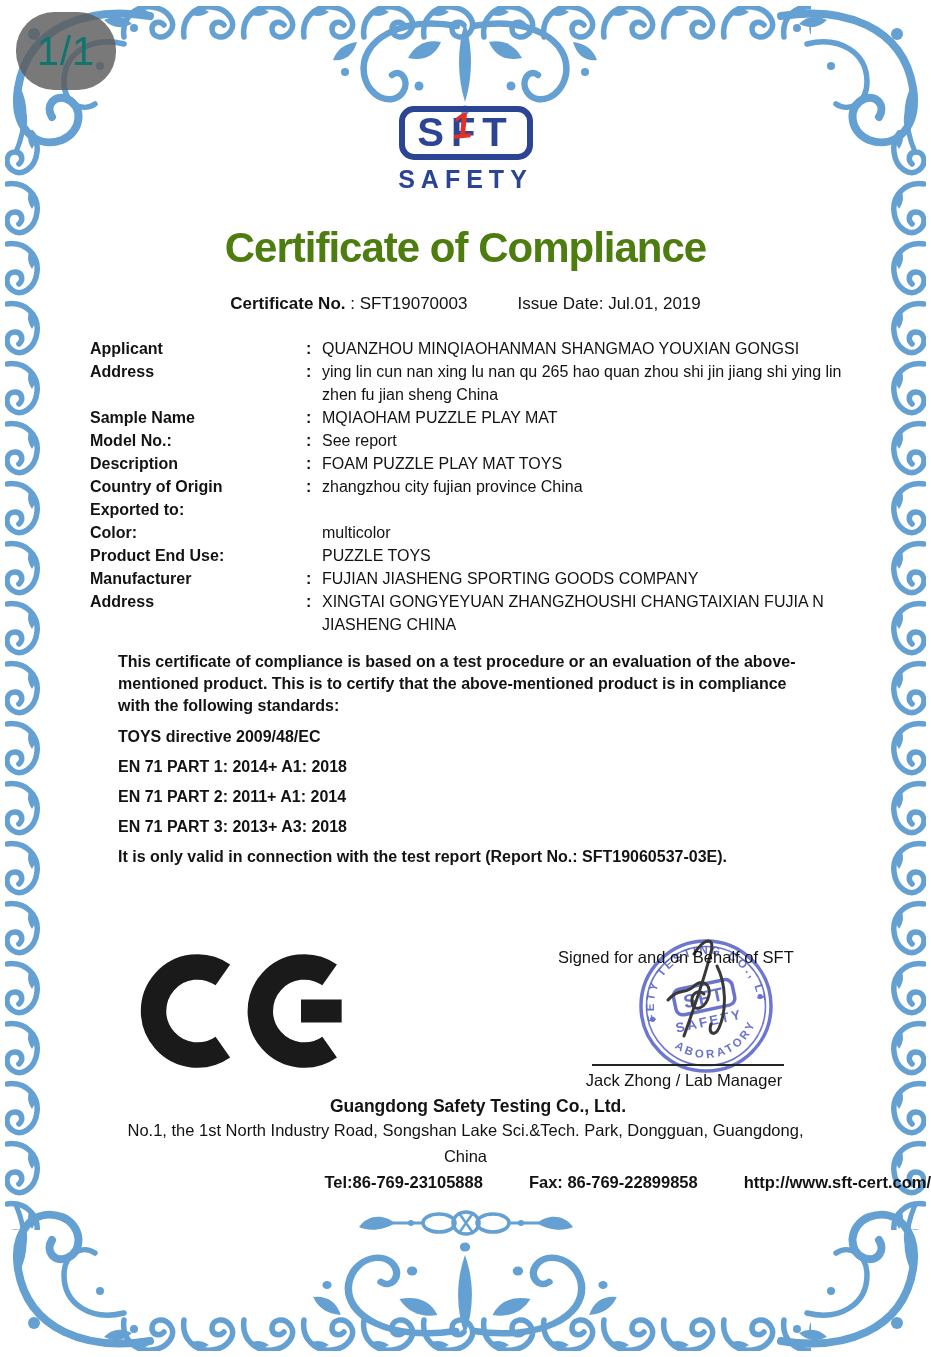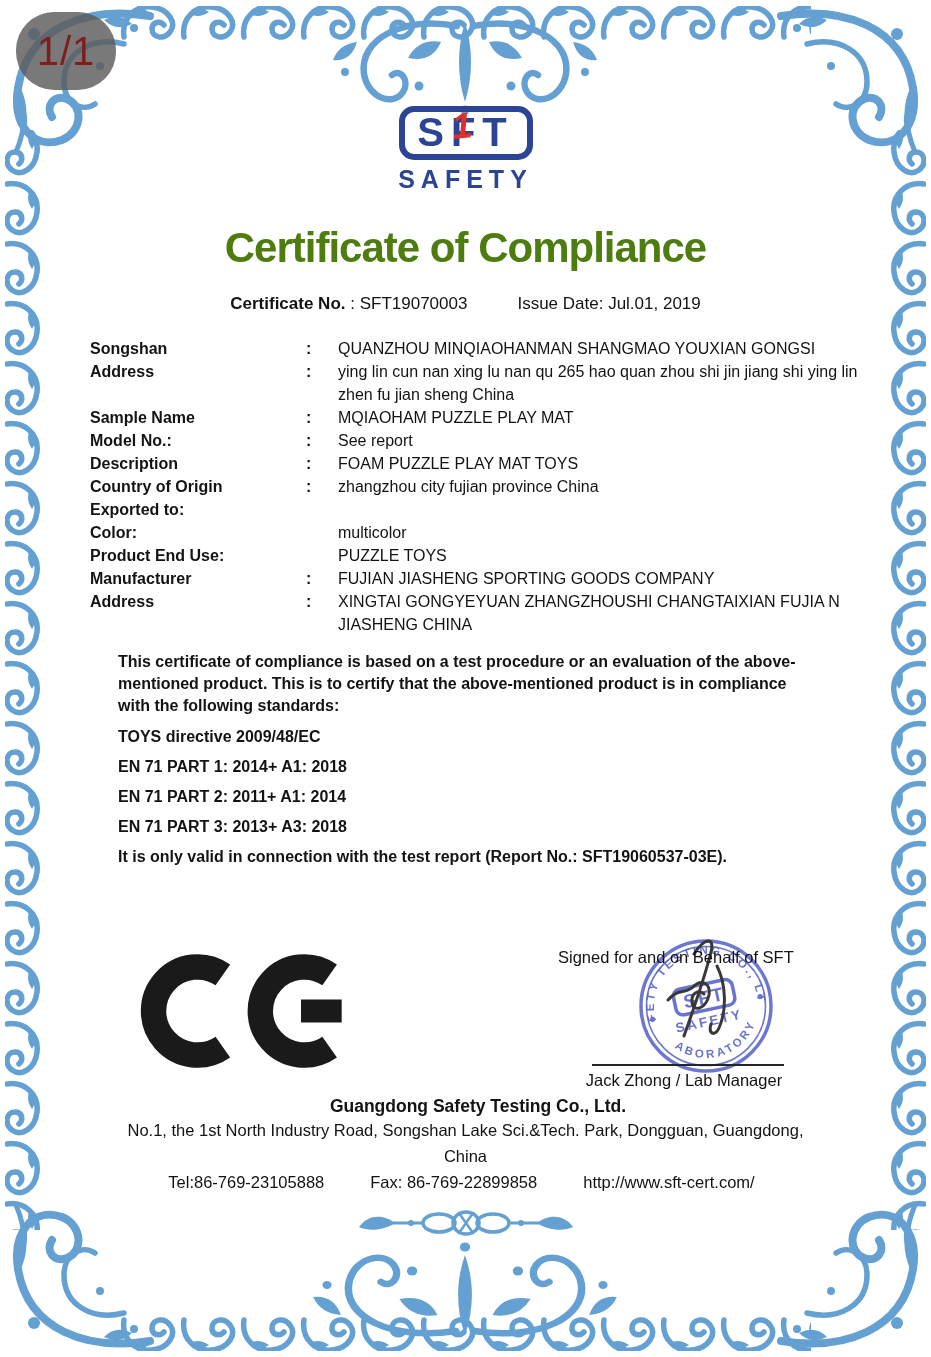--- a/index.html
+++ b/index.html
@@ -7,21 +7,21 @@
     width:931px;height:1357px;position:relative;background:#ffffff;
     font-family:"Liberation Sans", sans-serif;color:#131313;overflow:hidden;
   }
   
   #border-svg{position:absolute;left:0;top:0;width:931px;height:1357px;z-index:1;pointer-events:none;}
   
   .page-badge{
     position:absolute;left:16px;top:12px;width:100px;height:78px;z-index:5;
     background:rgba(92,92,92,.82);border-radius:38px;
     display:flex;align-items:center;justify-content:center;
-    color:#7f1d1d;font-size:40px;font-weight:400;letter-spacing:1px;
+    color:#0f766e;font-size:40px;font-weight:400;letter-spacing:1px;
   }
   
   .content{position:absolute;inset:0;z-index:3;}
   .abs{position:absolute;}
   
   .logo-wrap{left:0;right:0;top:106px;display:flex;flex-direction:column;align-items:center;}
   .logo-rect{
     position:relative;width:122px;height:42px;border:6px solid #2c4494;border-radius:15px;
     display:flex;align-items:center;justify-content:center;
   }
@@ -34,38 +34,38 @@
   
   .title{left:0;right:0;top:224px;text-align:center;font-size:42px;font-weight:bold;color:#4d7c0f;letter-spacing:-1px;}
   
   .certline{left:0;right:0;top:294px;display:flex;justify-content:center;gap:50px;font-size:17px;}
   .certline b{font-weight:bold;}
   
   .fields{left:90px;right:70px;top:337px;font-size:16px;line-height:23px;}
   .frow{display:flex;align-items:flex-start;}
   .flabel{width:216px;font-weight:bold;flex:none;}
   .fsep{width:16px;font-weight:bold;flex:none;}
-  .fval{flex:1;margin-left:16px;}
+  .fval{flex:1;}
   
   .statement{left:118px;width:700px;top:651px;font-size:16px;font-weight:bold;line-height:22px;}
   .std{margin-top:9px;line-height:21px;}
   .std:first-of-type{margin-top:3px;}
   .validity{margin-top:9px;line-height:21px;}
   
   .ce-box{left:140px;top:948px;width:222px;height:126px;}
   
   .signed-for{left:558px;top:948px;font-size:16.5px;z-index:4;text-align:center;}
   .stamp-box{left:620px;top:922px;width:172px;height:172px;}
   .sig-line{left:592px;top:1064px;width:192px;border-top:2px solid #242424;}
   .signer{left:566px;top:1071px;width:236px;text-align:center;font-size:16.5px;z-index:4;}
   
   .f-company{left:0;right:0;top:1096px;text-align:center;font-weight:bold;font-size:17.5px;padding-left:25px;}
   .f-addr1{left:0;right:0;top:1121px;text-align:center;font-size:16.5px;}
   .f-addr2{left:0;right:0;top:1147px;text-align:center;font-size:16.5px;}
-  .f-contact{left:0;right:8px;top:1173px;display:flex;justify-content:center;gap:46px;font-size:16.5px;}
+  .f-contact{left:0;right:0;top:1173px;display:flex;justify-content:flex-end;gap:46px;font-size:16.5px;font-weight:bold;}
   .divider-box{left:0;right:0;top:1203px;display:flex;justify-content:center;}
 </style>
 </head>
 <body>
 
 <svg id="border-svg" viewBox="0 0 931 1357" xmlns="http://www.w3.org/2000/svg">
   <defs>
     <g id="curlUnit">
       <path d="M4,37 C1,18 16,5 32,7 C49,9 57,23 50,32 C44,40 32,38 32,29 C32,22 40,20 44,25" fill="none" stroke="#64a0d2" stroke-width="5.5" stroke-linecap="round"></path>
       <path d="M10,14 q10,-9 19,-2 q-10,7 -19,2" fill="#64a0d2"></path>
@@ -134,21 +134,21 @@
 
   <div class="abs title">Certificate of Compliance</div>
 
   <div class="abs certline">
     <span><b>Certificate No.</b>&nbsp;<span>: SFT19070003</span></span>
     <span>Issue Date: Jul.01, 2019</span>
   </div>
 
   <div class="abs fields">
     <div class="frow">
-      <div class="flabel">Songshan</div>
+      <div class="flabel">Applicant</div>
       <div class="fsep">:</div>
       <div class="fval">QUANZHOU MINQIAOHANMAN SHANGMAO YOUXIAN GONGSI</div>
     </div>
     <div class="frow">
       <div class="flabel">Address</div>
       <div class="fsep">:</div>
       <div class="fval">ying lin cun nan xing lu nan qu 265 hao quan zhou shi jin jiang shi ying lin zhen fu jian sheng China</div>
     </div>
     <div class="frow">
       <div class="flabel">Sample Name</div>

